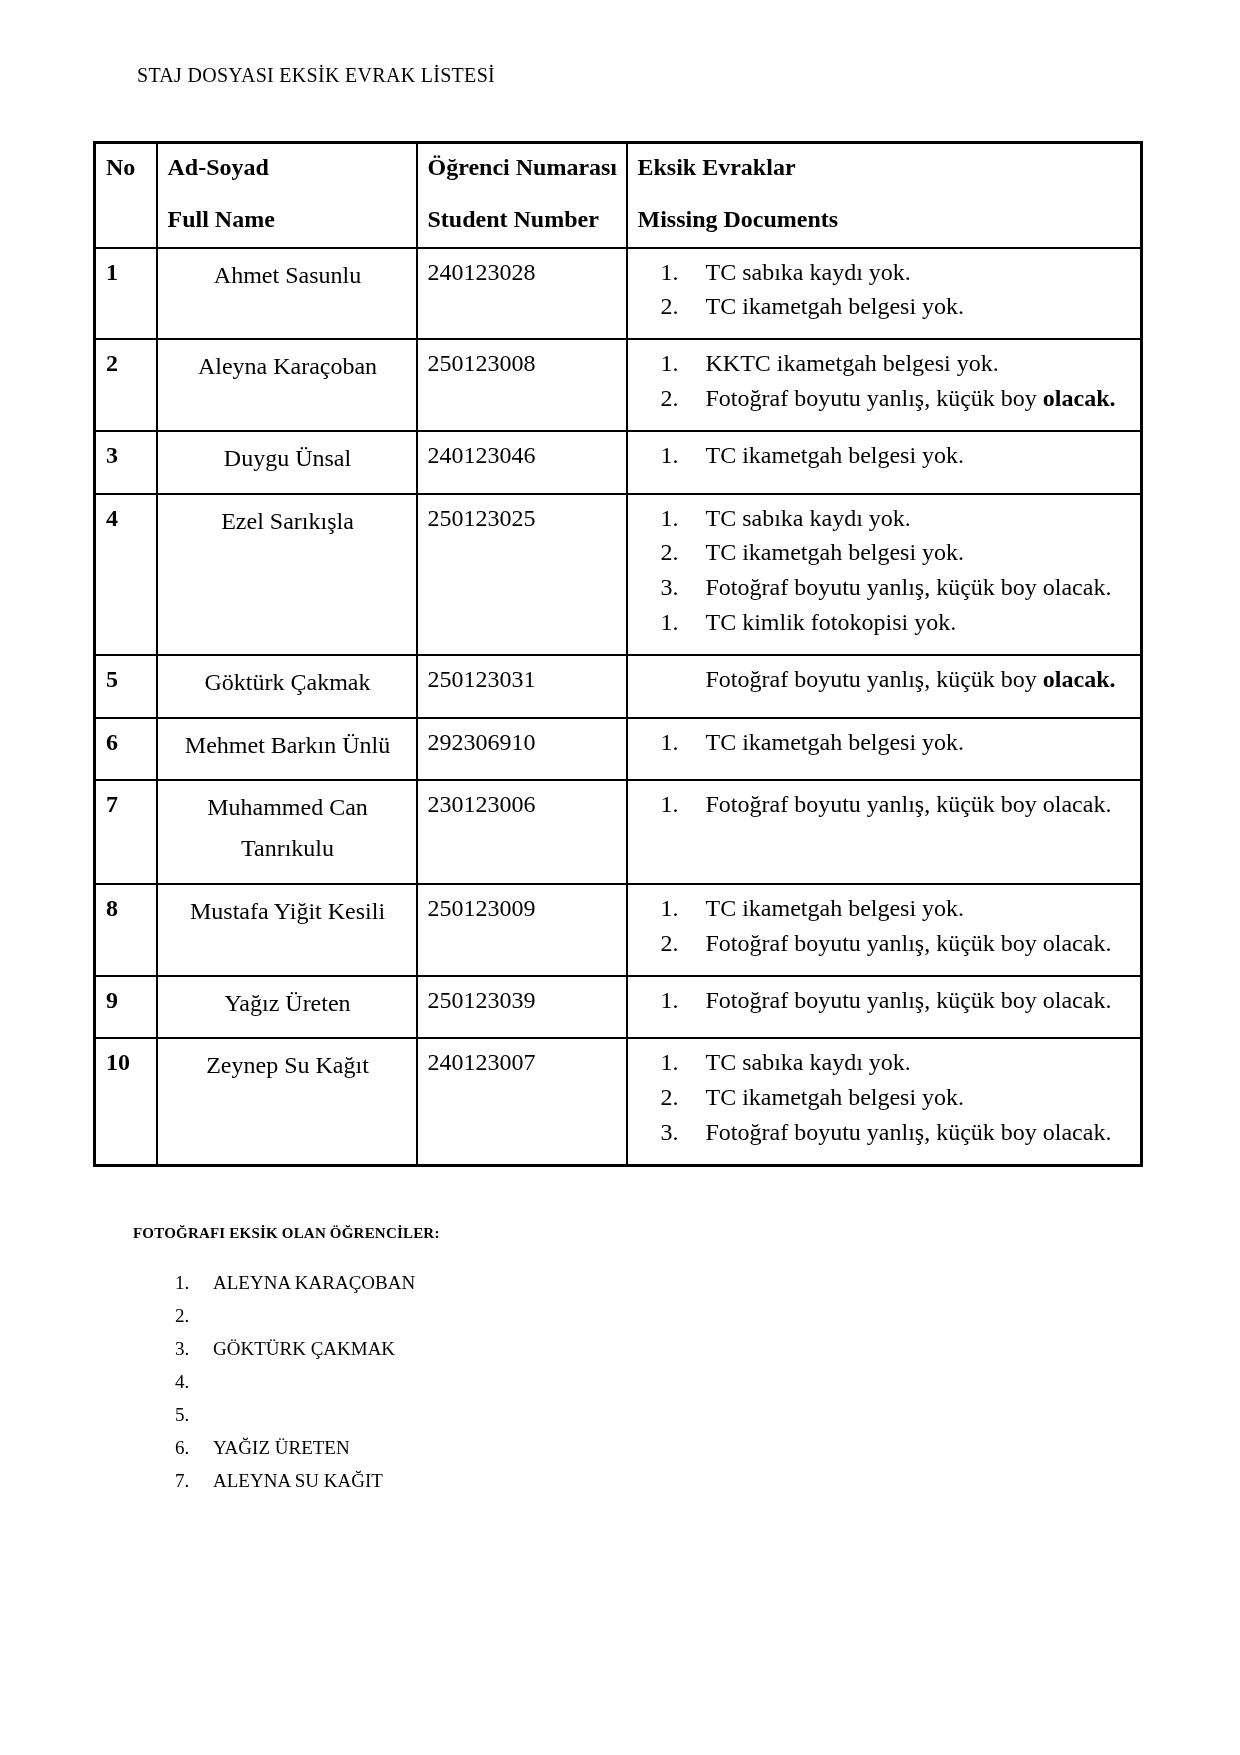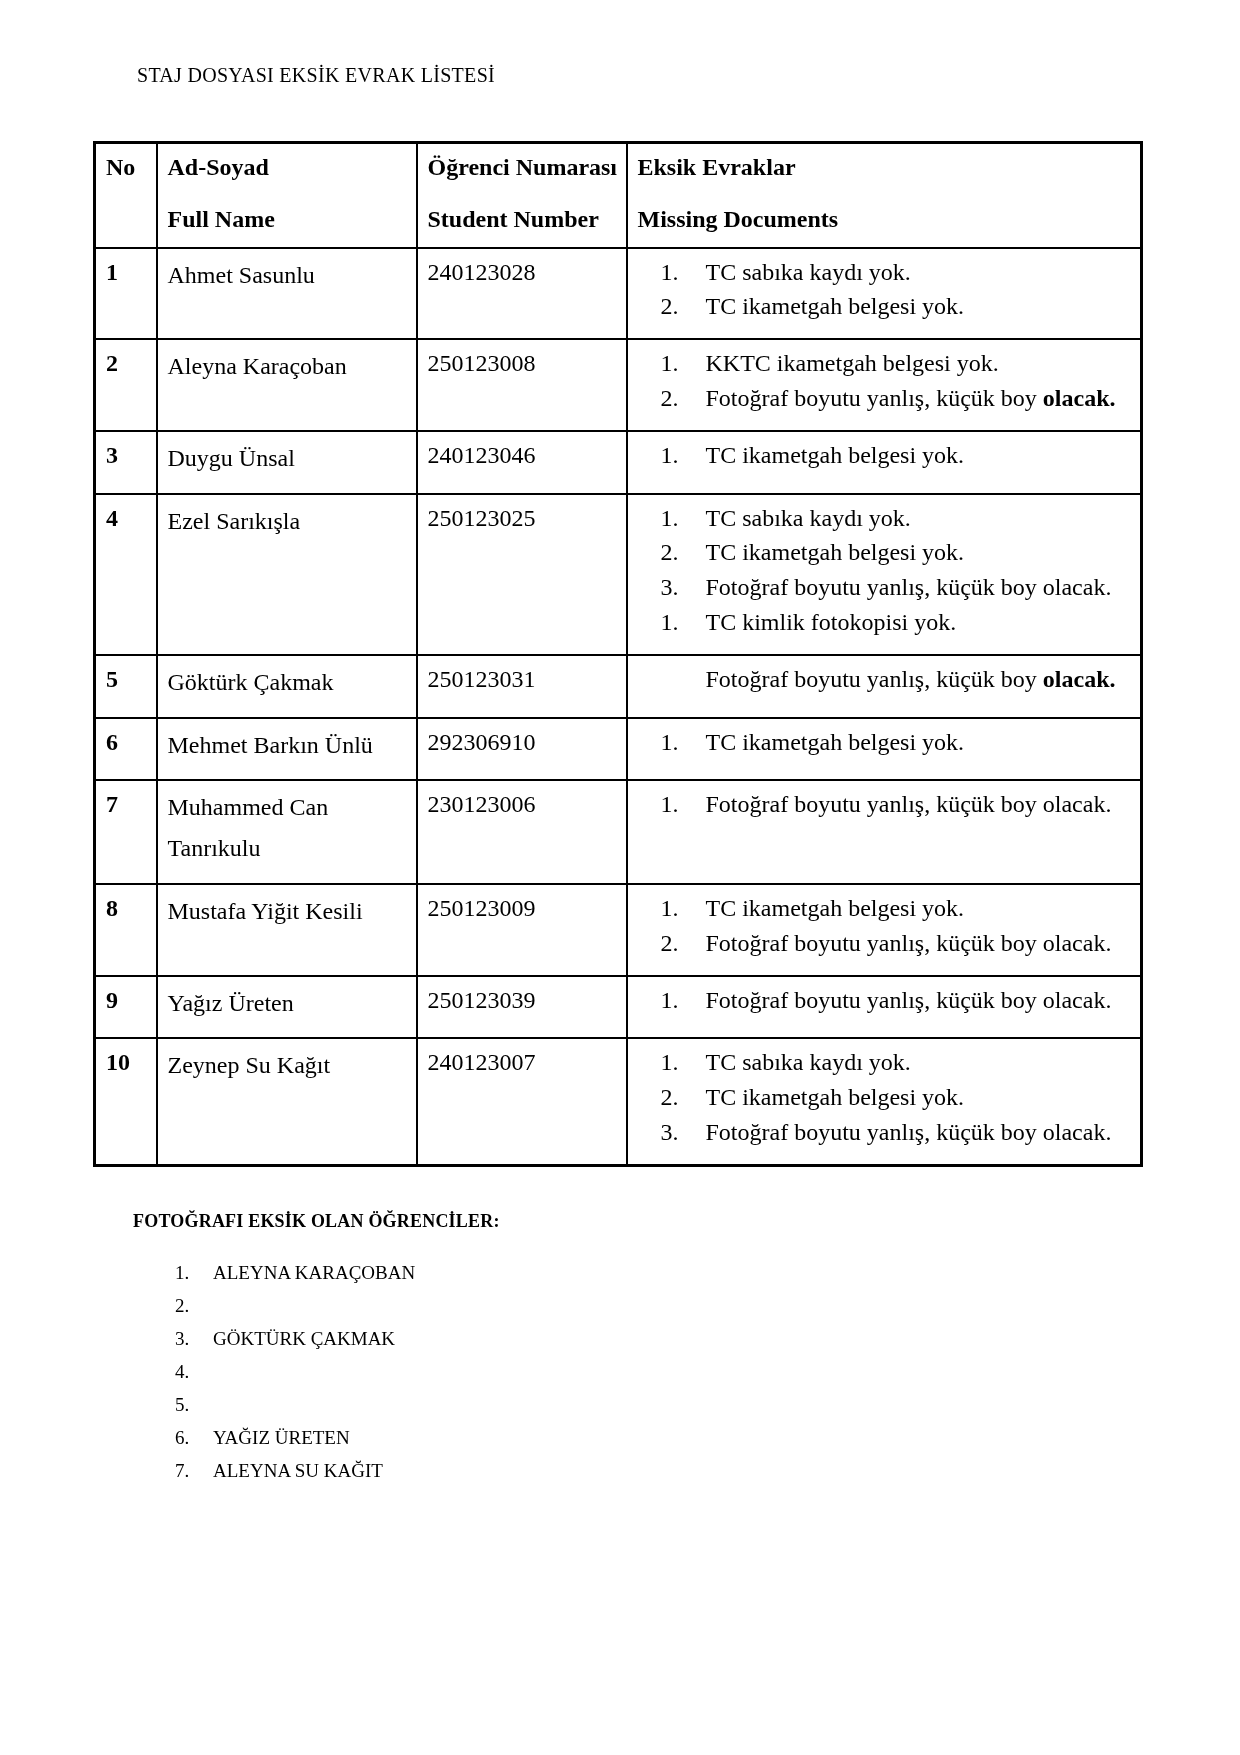--- a/index.html
+++ b/index.html
@@ -36,31 +36,31 @@
     vertical-align: top;
     font-size: 24px;
     line-height: 1.45;
     text-align: left;
     padding: 6px 8px 14px 10px;
   }
   .doc-table th { font-weight: bold; padding-bottom: 10px; }
   .doc-table th .h2nd { margin-top: 17px; }
 
   td.col-no { font-weight: bold; padding-left: 10px; }
-  td.col-name { white-space: pre-line; line-height: 1.7; }
+  td.col-name { white-space: pre-line; line-height: 1.7; text-align: center; }
   td.col-missing { padding-left: 0; padding-right: 4px; }
 
   .mi { display: flex; }
   .mi-num { flex: 0 0 45px; margin-left: 33px; }
   .mi-txt { flex: 1; }
 
   .photo-heading {
-    font-size: 18px;
+    font-size: 15px;
     font-weight: bold;
-    margin: 44px 0 0 40px;
+    margin: 58px 0 0 40px;
     letter-spacing: 0.2px;
   }
   .photo-list { margin-top: 24px; }
   .pi { display: flex; font-size: 19px; line-height: 1.74; }
   .pi-num { flex: 0 0 38px; margin-left: 82px; }
   .pi-name { flex: 1; }
 </style>
 </head>
 <body>
 

